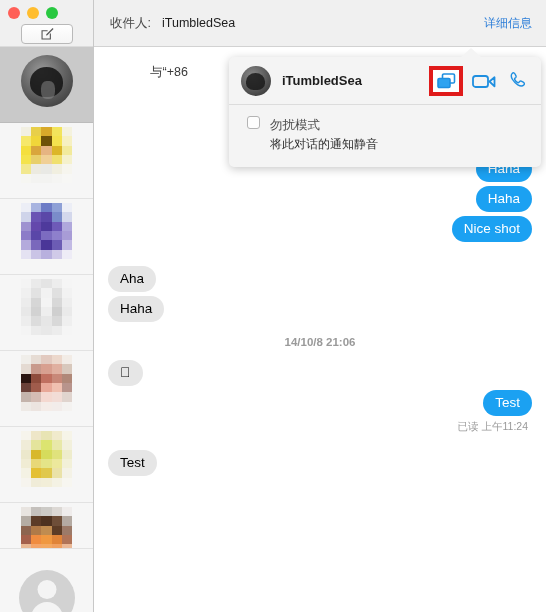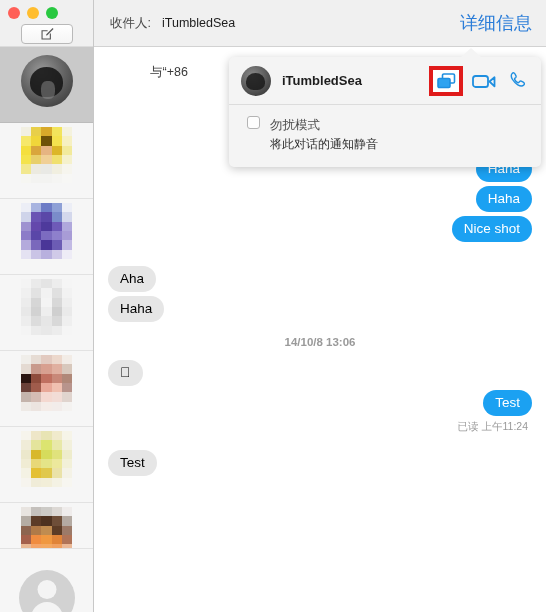--- a/index.html
+++ b/index.html
@@ -116,21 +116,21 @@
     border-bottom: 1px solid #d2d2d2;
     display: flex; align-items: center;
     padding: 0 14px 0 16px;
     position: relative;
   }
   .to-label { font-size: 12.5px; color: #4a4a4a; }
   .to-value { font-size: 12.5px; color: #1d1d1d; margin-left: 11px; }
   .details-link {
     position: absolute; right: 14px; top: 50%;
     transform: translateY(-50%);
-    font-size: 18px; color: #2b7dd8;
+    font-size: 12px; color: #2b7dd8;
   }
 
   #with-line {
     position: absolute;
     top: 64px; left: 56px;
     font-size: 12.5px; color: #3a3a3a;
     white-space: nowrap;
   }
 
   
@@ -623,21 +623,21 @@
 
       <div class="spacer-md"></div>
 
       <div class="row in">
         <div class="bubble grey">Aha</div>
       </div>
       <div class="row in">
         <div class="bubble grey tail">Haha</div>
       </div>
 
-      <div class="timestamp">14/10/8 13:06</div>
+      <div class="timestamp">14/10/8 21:06</div>
 
       <div class="row in">
         <div class="bubble grey tail apple-emoji"></div>
       </div>
 
 
       <div class="row out">
         <div class="bubble blue tail">Test</div>
       </div>
       <div class="receipt">已读 上午11:24</div>

